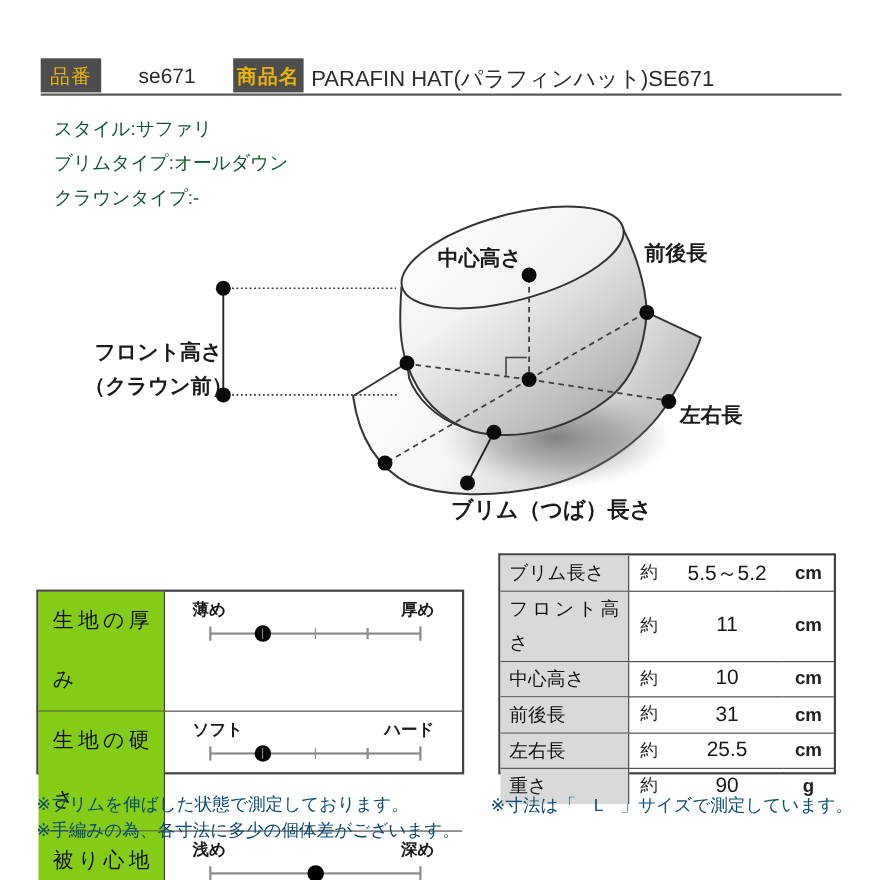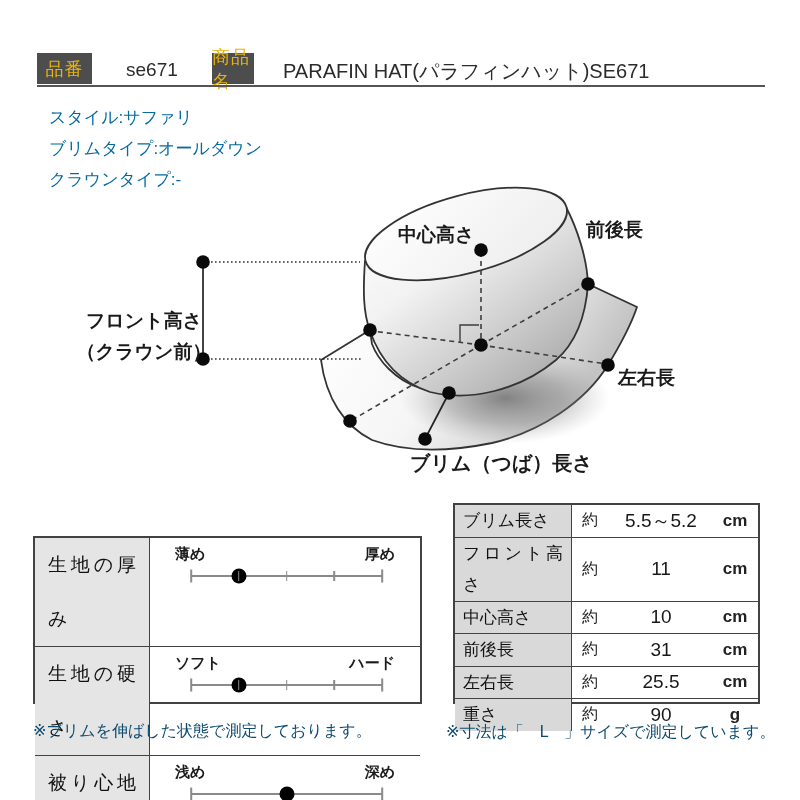--- a/index.html
+++ b/index.html
@@ -4,42 +4,42 @@
 <style>
   * { margin:0; padding:0; box-sizing:border-box; }
   html,body { background:#ffffff; }
   body { font-family:"Liberation Sans","DejaVu Sans",sans-serif; color:#222; }
   .page { position:relative; width:800px; height:800px; background:#fff; overflow:hidden; }
 
   
   .tag { position:absolute; background:#4d4d4d; color:#eab308; font-size:18px;
          display:flex; align-items:center; justify-content:center; height:31px; letter-spacing:1px; }
   .tag-item   { left:37px;  top:53px; width:55px; }
-  .tag-name   { left:212px; top:53px; width:42px; }
+  .tag-name   { left:212px; top:53px; width:64px;font-weight:bold; }
   .hdr-val    { position:absolute; font-size:19px; color:#2b2b2b; }
   .item-val   { left:126px; top:59px; }
   .name-val   { left:283px; top:58px; font-size:20px; }
   .hdr-line   { position:absolute; left:37px; top:85px; width:728px; height:2px; background:#555; }
 
   
-  .spec-line { position:absolute; left:49px; font-size:17px; color:#0369a1;text-align:center; }
+  .spec-line { position:absolute; left:49px; font-size:17px; color:#14532d;text-align:center; }
 
   
   .hat-svg { position:absolute; left:60px; top:175px; }
   .diag-label { position:absolute; font-size:19px; font-weight:600; color:#1a1a1a; white-space:nowrap; }
   .lbl-center { left:398px; top:222px; }
   .lbl-fb     { left:586px; top:217px; }
   .lbl-fh     { left:76px;  top:305px; width:136px; text-align:center; line-height:31px; white-space:normal; }
   .lbl-lr     { left:618px; top:365px; }
   .lbl-brim   { left:410px; top:450px; font-size:20px; }
 
   
   .rating-table { position:absolute; left:33px; top:536px; width:389px; height:168px;
                   border:2px solid #424242; display:grid; grid-template-columns:115px 1fr; grid-auto-rows:1fr; }
-  .r-label { background:#e5e5e5; border-bottom:1.5px solid #424242; border-right:1.5px solid #424242;
+  .r-label { background:#84cc16; border-bottom:1.5px solid #424242; border-right:1.5px solid #424242;
              font-size:19px; color:#111; display:block; padding:0 13px; line-height:54px;
              text-align:justify; text-align-last:justify; }
   .r-cell  { position:relative; border-bottom:1.5px solid #424242; }
   .row-last .r-label, .row-last.r-cell { border-bottom:none; }
   .s-labels { display:flex; justify-content:space-between; padding:7px 25px 0 25px;
               font-size:15px; font-weight:600; color:#1a1a1a; }
   .track { position:absolute; left:41px; top:37px; width:191px; height:1.6px; background:#8a8a8a; }
   .tick  { position:absolute; top:50%; transform:translate(-50%,-50%); width:1.6px; height:10px; background:#8a8a8a; }
   .tick.end { height:13px; }
   .sdot { position:absolute; top:50%; transform:translate(-50%,-50%); width:15px; height:15px;
@@ -238,15 +238,16 @@
     <div class="sz-value">25.5</div>
     <div class="sz-unit">cm</div>
 
     <div class="sz-label srow-last">重さ</div>
     <div class="sz-approx srow-last">約</div>
     <div class="sz-value srow-last">90</div>
     <div class="sz-unit srow-last">g</div>
   </div>
 
   <div class="fnote" style="left:33px; top:721px">※ブリムを伸ばした状態で測定しております。</div>
+  <div class="fnote" style="left:33px; top:745px">※手編みの為、各寸法に多少の個体差がございます。</div>
   <div class="fnote" style="left:446px; top:722px">※寸法は「　L　」サイズで測定しています。</div>
 
 </div>
 
 </body></html>

